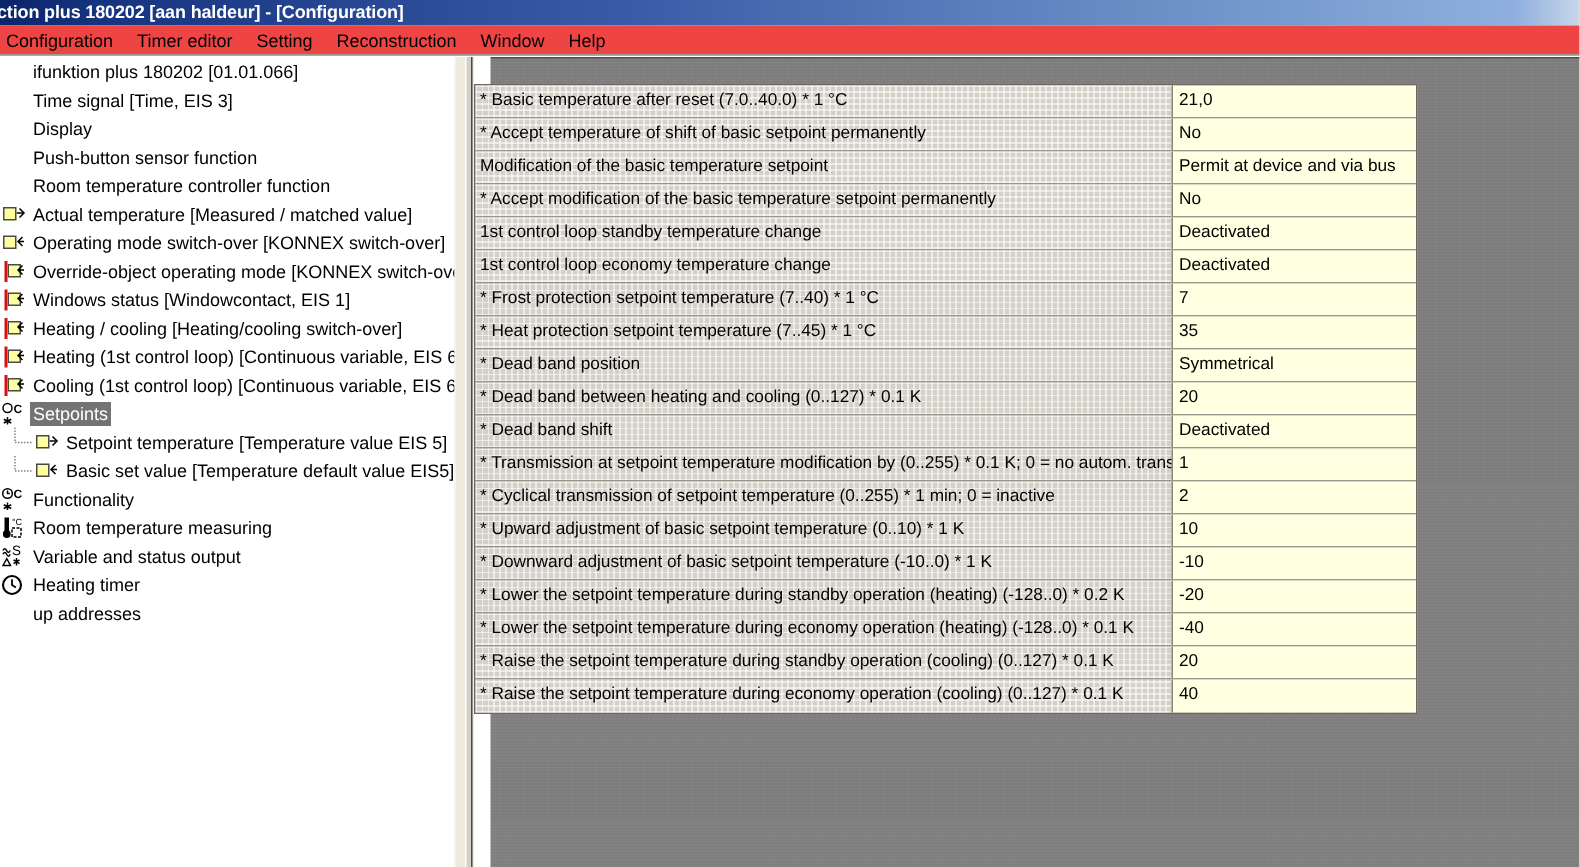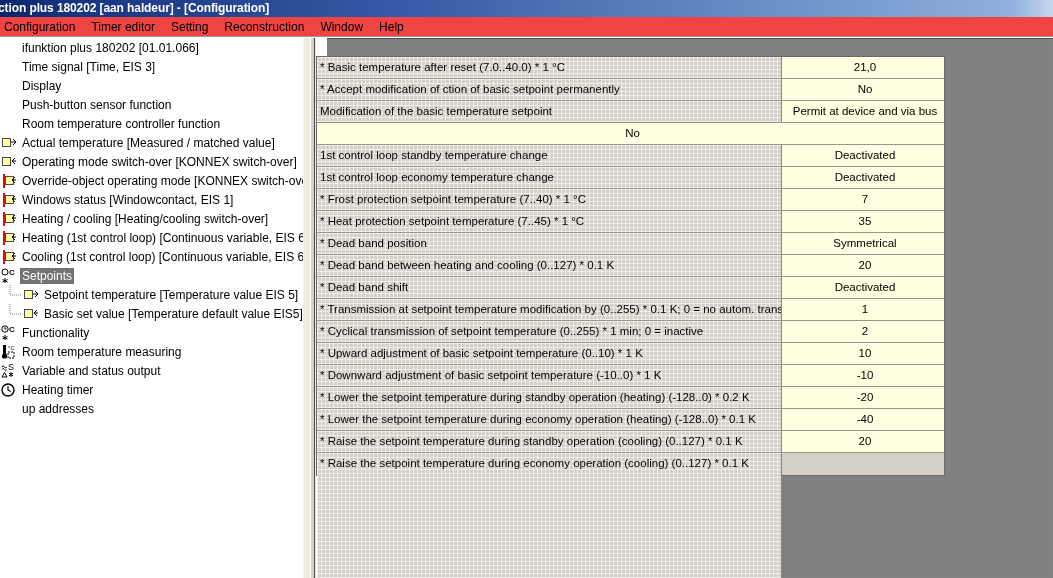--- a/index.html
+++ b/index.html
@@ -203,21 +203,21 @@
     background: #d4d0c8;
     border: 1px solid #6e6a62;
     box-sizing: border-box;
   }
   .prow {
     display: flex;
     height: 22px;
     box-sizing: border-box;
     border-bottom: 1px solid #9a968c;
   }
-  .prow:last-child { border-bottom: none; flex-direction: column; }
+  .prow:last-child { border-bottom: none; }
   .pname {
     width: 465px;
     flex: 0 0 465px;
     box-sizing: border-box;
     background: #d4d0c8;
     background-image:
       repeating-linear-gradient(0deg, rgba(255,255,255,0.55) 0 1px, transparent 1px 4px),
       repeating-linear-gradient(90deg, rgba(255,255,255,0.55) 0 1px, transparent 1px 4px);
     font-size: 11.5px;
     color: #000000;
@@ -232,21 +232,20 @@
     flex: 1 1 auto;
     box-sizing: border-box;
     background: #ffffe1;
     font-size: 11.5px;
     color: #000000;
     line-height: 20px;
     padding-left: 4px;
     white-space: nowrap;
     overflow: hidden;
     cursor: default;
-    text-align: center;
   }
 </style>
 </head>
 <body>
 
 <div id="app">
 
   <div class="titlebar">
     <div class="titlebar-text">ction plus 180202 [aan haldeur] - [Configuration]</div>
   </div>
@@ -461,28 +460,29 @@
     <div class="splitter">
       <div class="splitter-bar"></div>
     </div>
 
     <div class="ptable" id="ptable">
         <div class="prow">
           <div class="pname">* Basic temperature after reset (7.0..40.0) * 1 °C</div>
           <div class="pvalue">21,0</div>
         </div>
         <div class="prow">
-          <div class="pname">* Accept modification of ction of basic setpoint permanently</div>
+          <div class="pname">* Accept temperature of shift of basic setpoint permanently</div>
           <div class="pvalue">No</div>
         </div>
         <div class="prow">
           <div class="pname">Modification of the basic temperature setpoint</div>
           <div class="pvalue">Permit at device and via bus</div>
         </div>
         <div class="prow">
+          <div class="pname">* Accept modification of the basic temperature setpoint permanently</div>
           <div class="pvalue">No</div>
         </div>
         <div class="prow">
           <div class="pname">1st control loop standby temperature change</div>
           <div class="pvalue">Deactivated</div>
         </div>
         <div class="prow">
           <div class="pname">1st control loop economy temperature change</div>
           <div class="pvalue">Deactivated</div>
         </div>

